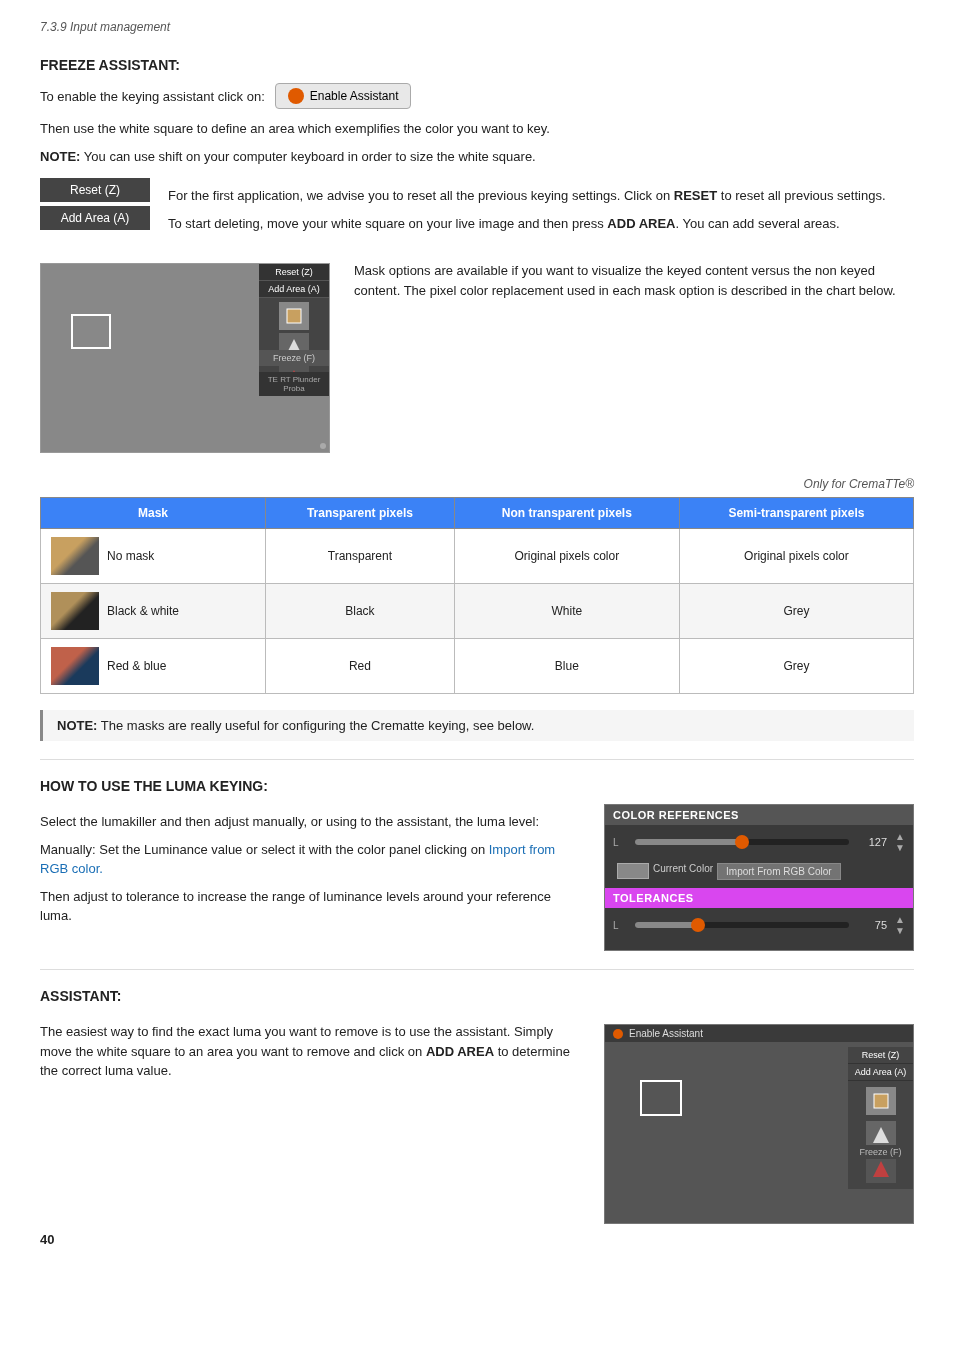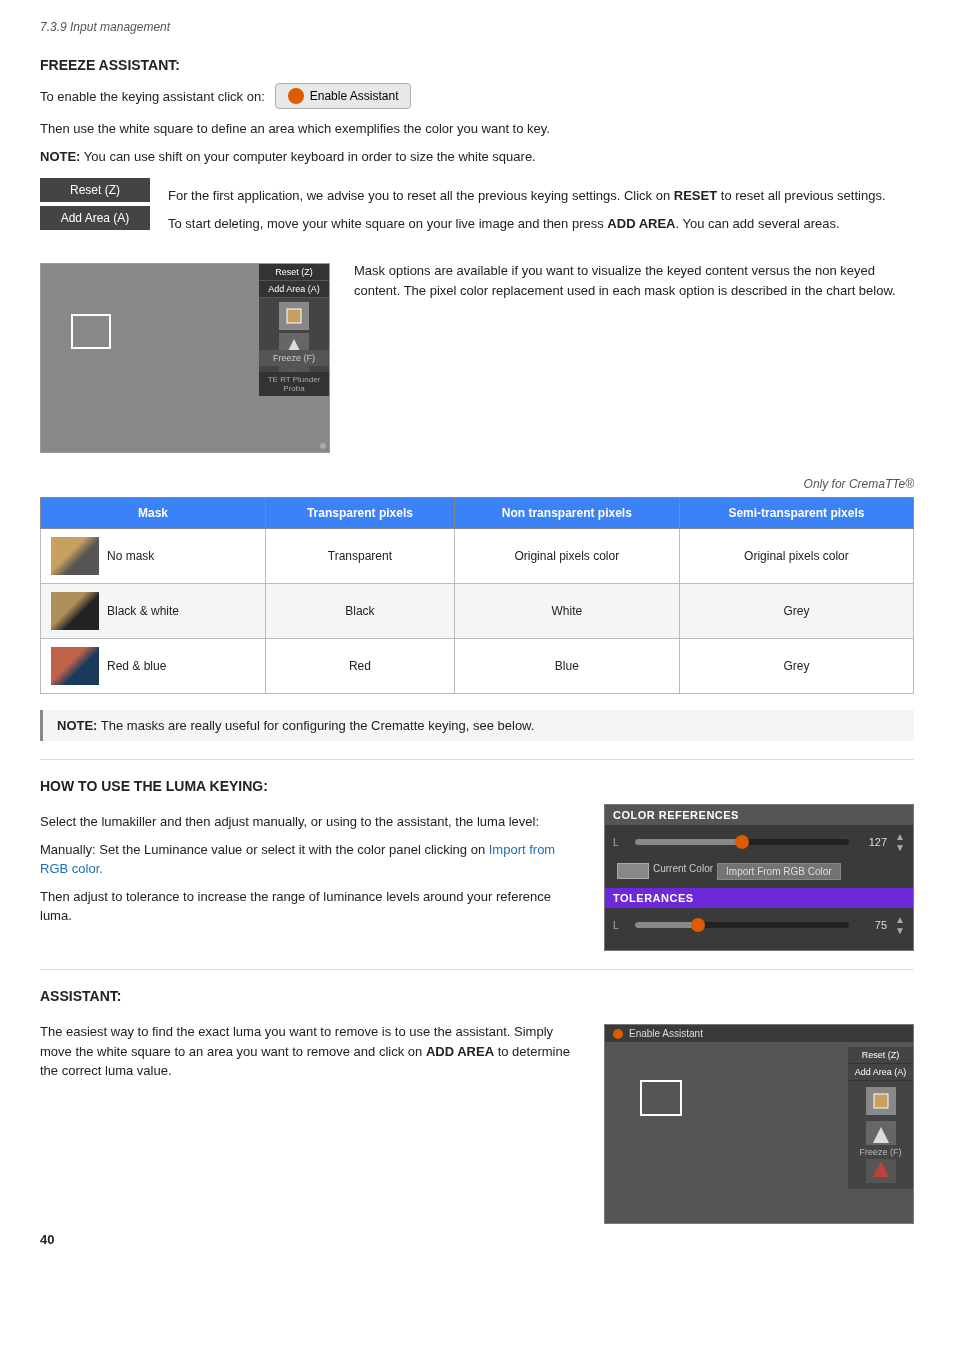--- a/index.html
+++ b/index.html
@@ -287,21 +287,21 @@
     }
     .color-import-btn {
       background: #737373;
       color: #ddd;
       border: 1px solid #888;
       font-size: 10px;
       padding: 2px 8px;
       cursor: pointer;
     }
     .tolerances-header {
-      background: #6d28d9;
+      background: #d946ef;
       color: #fff;
       font-size: 11px;
       font-weight: bold;
       padding: 4px 8px;
       letter-spacing: 0.5px;
       margin-top: 4px;
     }
     .tol-slider-dot {
       left: calc(75/255 * 100% - 7px);
     }

